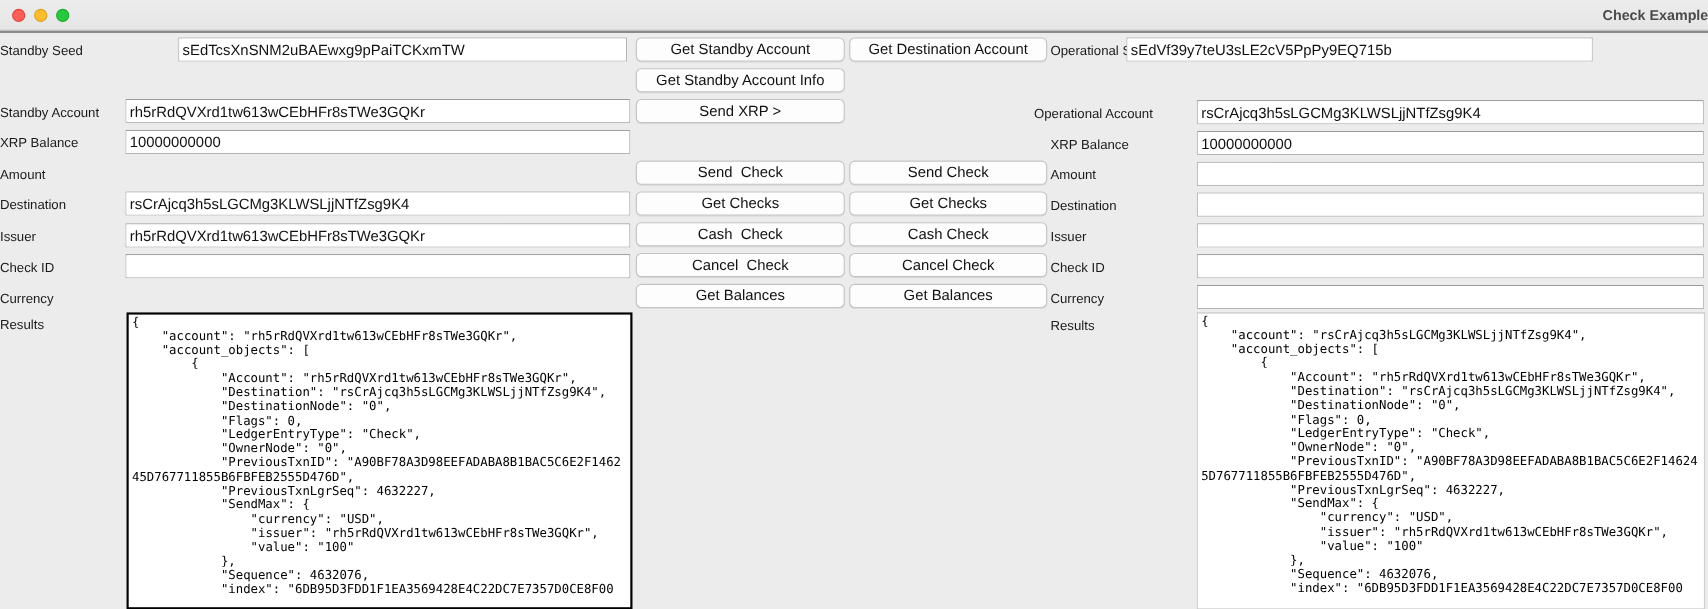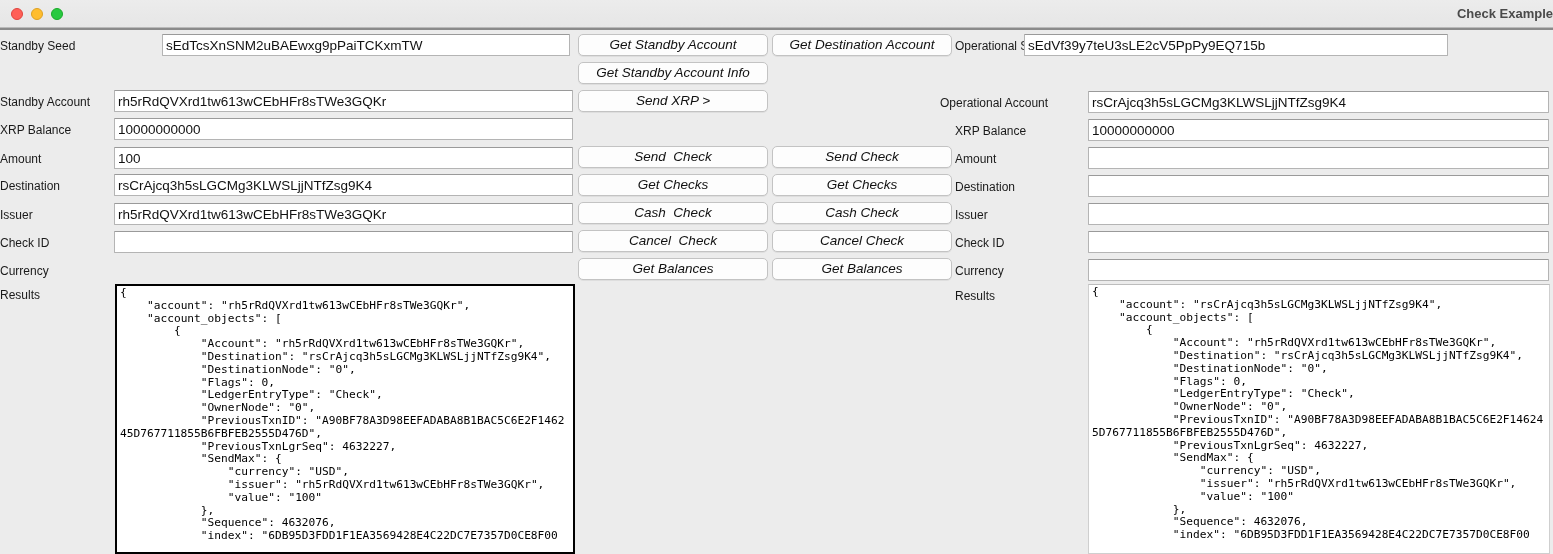--- a/index.html
+++ b/index.html
@@ -89,21 +89,20 @@
     border: 1px solid #c3c3c3;
     border-radius: 5px;
     font-family: "Liberation Sans", sans-serif;
     font-size: 13.5px;
     color: #111;
     text-align: center;
     line-height: 20px;
     white-space: pre;
     cursor: default;
     box-shadow: 0 1px 0.5px rgba(0,0,0,0.06);
-    font-style: italic;
   }
 
   .results {
     position: absolute;
     background: #ffffff;
     font-family: "DejaVu Sans Mono", monospace;
     font-size: 11.2px;
     line-height: 12.8px;
     color: #000;
     white-space: pre-wrap;
@@ -144,21 +143,20 @@
   <div class="lbl" style="left:0px; top:149px; width:106px;">Amount</div>
   <div class="lbl" style="left:0px; top:176px; width:106px;">Destination</div>
   <div class="lbl" style="left:0px; top:205px; width:106px;">Issuer</div>
   <div class="lbl" style="left:0px; top:233px; width:106px;">Check ID</div>
   <div class="lbl" style="left:0px; top:261px; width:106px;">Currency</div>
   <div class="lbl" style="left:0px; top:285px; width:106px;">Results</div>
 
   <input class="fld" style="left: 114px; top: 34px; width: 408px; margin-left: 48px;" value="sEdTcsXnSNM2uBAEwxg9pPaiTCKxmTW">
   <input class="fld" style="left: 114px; top: 90px; width: 459px;" value="rh5rRdQVXrd1tw613wCEbHFr8sTWe3GQKr">
   <input class="fld" style="left: 114px; top: 118px; width: 459px;" value="10000000000">
-  <input class="fld" style="left: 114px; top: 147px; width: 459px;" value="100">
   <input class="fld" style="left: 114px; top: 174px; width: 459px;" value="rsCrAjcq3h5sLGCMg3KLWSLjjNTfZsg9K4">
   <input class="fld" style="left: 114px; top: 203px; width: 459px;" value="rh5rRdQVXrd1tw613wCEbHFr8sTWe3GQKr">
   <input class="fld" style="left: 114px; top: 231px; width: 459px;" value="">
 
   <textarea class="results focused" spellcheck="false" style="left: 115px; top: 284px; width: 460px; height: 270px;">{
     "account": "rh5rRdQVXrd1tw613wCEbHFr8sTWe3GQKr",
     "account_objects": [
         {
             "Account": "rh5rRdQVXrd1tw613wCEbHFr8sTWe3GQKr",
             "Destination": "rsCrAjcq3h5sLGCMg3KLWSLjjNTfZsg9K4",

